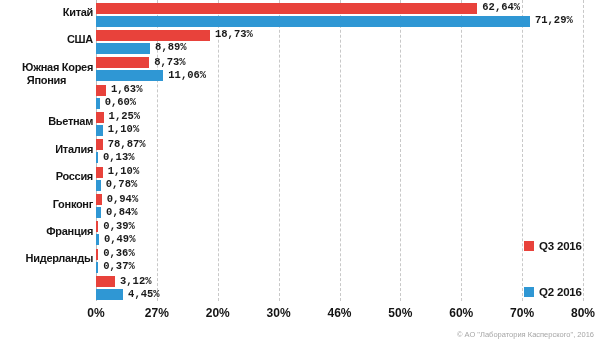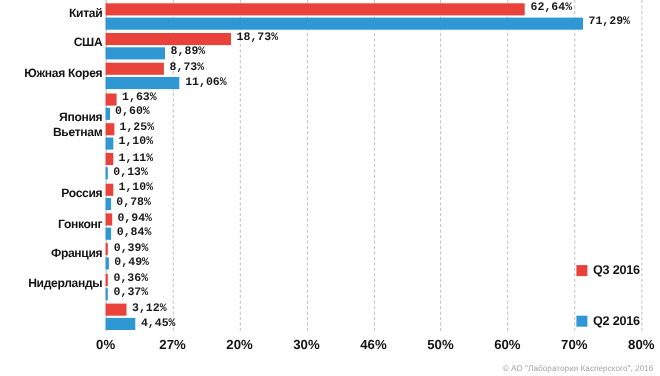--- a/index.html
+++ b/index.html
@@ -149,22 +149,23 @@
 </style>
 </head>
 <body>
 
 <div id="chart-root">
 
   <div id="cat-labels">
       <div class="cat-label" style="top: 6px;">Китай</div>
       <div class="cat-label" style="top: 33.3636px; margin-left: 20px;">США</div>
       <div class="cat-label" style="top: 60.7273px;">Южная Корея</div>
-      <div class="cat-label" style="top: 101px;">Япония</div>
+      <div class="cat-label" style="top: 74px; text-align: center;">Япония</div>
       <div class="cat-label" style="top: 115.455px;">Вьетнам</div>
+      <div class="cat-label" style="top: 142.818px;">Италия</div>
       <div class="cat-label" style="top: 170.182px;">Россия</div>
       <div class="cat-label" style="top: 197.545px;">Гонконг</div>
       <div class="cat-label" style="top: 224.909px;">Франция</div>
       <div class="cat-label" style="top: 252.273px;">Нидерланды</div>
     </div>
 
   <div id="plot-area">
       <div class="gridline axis-zero" style="left: 0px;"></div>
       <div class="gridline" style="left: 60.875px;"></div>
       <div class="gridline" style="left: 121.75px;"></div>
@@ -199,21 +200,21 @@
         <div class="bar-label q2" style="left: 8.6525px;">0,60%</div>
       </div>
       <div class="cat-row" style="top: 109.455px;">
         <div class="bar q3" style="width: 7.60938px; background: rgb(232, 66, 59);"></div>
         <div class="bar-label q3" style="left: 12.6094px;">1,25%</div>
         <div class="bar q2" style="width: 6.69625px; background: rgb(47, 151, 212);"></div>
         <div class="bar-label q2" style="left: 11.6962px;">1,10%</div>
       </div>
       <div class="cat-row" style="top: 136.818px;">
         <div class="bar q3" style="width: 6.75713px; background: rgb(232, 66, 59);"></div>
-        <div class="bar-label q3" style="left: 11.7571px;">1,11%</div>
+        <div class="bar-label q3" style="left: 11.7571px;">78,87%</div>
         <div class="bar q2" style="width: 2px; background: rgb(47, 151, 212);"></div>
         <div class="bar-label q2" style="left: 7px;">0,13%</div>
       </div>
       <div class="cat-row" style="top: 164.182px;">
         <div class="bar q3" style="width: 6.69625px; background: rgb(232, 66, 59);"></div>
         <div class="bar-label q3" style="left: 11.6962px;">1,10%</div>
         <div class="bar q2" style="width: 4.74825px; background: rgb(47, 151, 212);"></div>
         <div class="bar-label q2" style="left: 9.74825px;">0,78%</div>
       </div>
       <div class="cat-row" style="top: 191.545px;">

